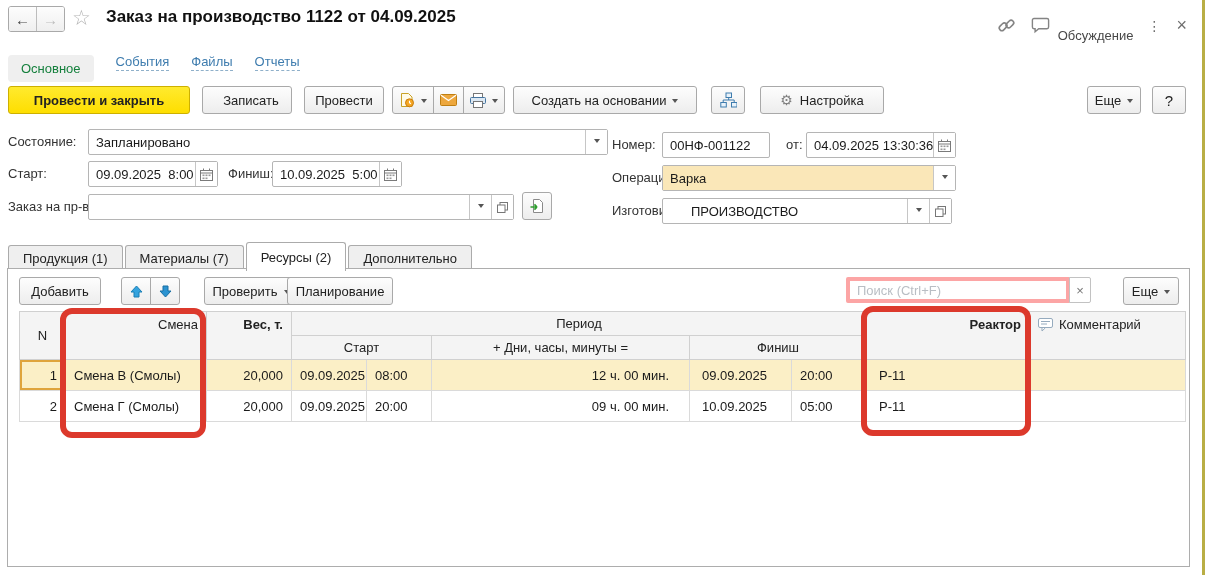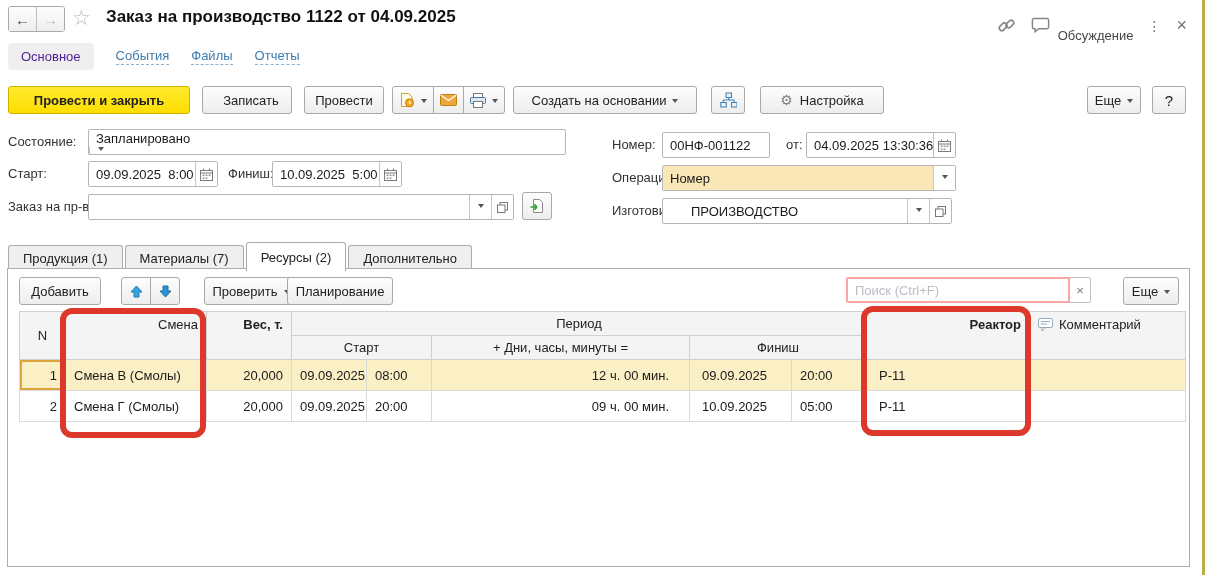--- a/index.html
+++ b/index.html
@@ -18,21 +18,21 @@
   
   .navgrp{display:inline-flex;border:1px solid #a9a9a9;border-radius:3px;overflow:hidden;background:#fff;}
   .navgrp .nbtn{width:27px;height:24px;display:flex;align-items:center;justify-content:center;
        background:linear-gradient(#fdfdfd,#efefef);font-size:15px;}
   .navgrp .nbtn+.nbtn{border-left:1px solid #bdbdbd;}
   .title{font-size:17px;font-weight:bold;color:#111;white-space:nowrap;}
   .hicons{display:flex;align-items:center;gap:14px;}
 
   
   .chip{display:inline-flex;align-items:center;height:27px;padding:0 13px;background:#efefef;
-        border-radius:4px;color:#4c1d95;}
+        border-radius:4px;color:#15803d;margin-top:12px;}
   .linktab{color:#3e7cae;border-bottom:1px dashed #8fb0ca;padding-bottom:1px;cursor:pointer;white-space:nowrap;}
 
   
   .igrp{display:inline-flex;}
   .igrp .btn{border-radius:0;margin-left:-1px;padding:0 6px;}
   .igrp .btn:first-child{border-radius:3px 0 0 3px;margin-left:0;}
   .igrp .btn:last-child{border-radius:0 3px 3px 0;}
 
   
   .flabel{position:absolute;color:#333;}
@@ -49,21 +49,21 @@
   .tabs{position:absolute;left:8px;top:242px;display:flex;align-items:flex-end;}
   .tab{display:inline-flex;align-items:center;height:25px;padding:0 14px;background:#efefef;
        border:1px solid #ababab;border-bottom:none;border-radius:3px 3px 0 0;margin-right:2px;
        color:#222;cursor:pointer;}
   .tab.active{background:#fff;height:28px;position:relative;z-index:3;}
 
   
   .panel{position:absolute;left:7px;top:268px;width:1183px;height:299px;border:1px solid #adadad;
          background:#fff;box-sizing:border-box;}
   .search{position:absolute;display:flex;}
-  .search input{width:224px;height:26px;border:2px solid #fca5a5;border-radius:2px 0 0 2px;
+  .search input{width:224px;height:26px;border:4px solid #fca5a5;border-radius:2px 0 0 2px;
          padding:0 7px;font:13px "Liberation Sans",sans-serif;color:#333;box-sizing:border-box;outline:none;}
   .search input::placeholder{color:#b9bec4;}
   .sclear{width:22px;height:26px;border:1px solid #c2c2c2;margin-left:-1px;background:#fff;
          display:flex;align-items:center;justify-content:center;color:#777;cursor:pointer;box-sizing:border-box;border-radius:0 2px 2px 0;}
 
   table.grid{border-collapse:collapse;table-layout:fixed;width:1167px;}
   .grid th{background:#f4f4f4;border:1px solid #d0d0d0;font-weight:normal;font-size:13px;color:#222;
          padding:5px 8px;text-align:right;vertical-align:top;height:20px;box-sizing:border-box;}
   .grid th.c{text-align:center;vertical-align:middle;padding:4px 4px;}
   .grid th.b{font-weight:bold;}
@@ -176,21 +176,21 @@
     <span class="gray" style="font-size:14px;">⚙</span>
     <span>Настройка</span>
   </div>
   <div class="abs btn" style="left:1087px;top:86px;width:54px;">
     <span>Еще</span>
       <span class="tri"></span>
   </div>
   <div class="abs btn" style="left:1152px;top:86px;width:34px;font-size:15px;">?</div>
 
   <span class="flabel" style="left:8px;top:134px;">Состояние:</span>
-  <div class="field" style="left:88px;top:129px;width:478px;flex-direction:column;">
+  <div class="field" style="left:88px;top:129px;width:520px;">
     <span class="val">Запланировано</span>
     <span class="fbtn">
         <span class="tri"></span>
       </span>
   </div>
 
   <span class="flabel" style="left:8px;top:166px;">Старт:</span>
   <div class="field" style="left:88px;top:161px;width:130px;">
     <span class="val">09.09.2025  8:00</span>
     <span class="fbtn">
@@ -278,21 +278,21 @@
               <rect x="2.5" y="9.5" width="2" height="1.6"></rect>
               <rect x="5.5" y="9.5" width="2" height="1.6"></rect>
             </g>
           </svg>
       </span>
     </span>
   </div>
 
   <span class="flabel" style="left:612px;top:170px;">Операция:</span>
   <div class="field cream" style="left:662px;top:165px;width:294px;">
-    <span class="val">Номер</span>
+    <span class="val">Варка</span>
     <span class="fbtn">
         <span class="tri"></span>
       </span>
   </div>
 
   <span class="flabel" style="left:612px;top:203px;">Изготовитель:</span>
   <div class="field" style="left:662px;top:198px;width:290px;padding-left:21px;">
     <span class="val">ПРОИЗВОДСТВО</span>
     <span class="fbtn">
         <span class="tri"></span>

